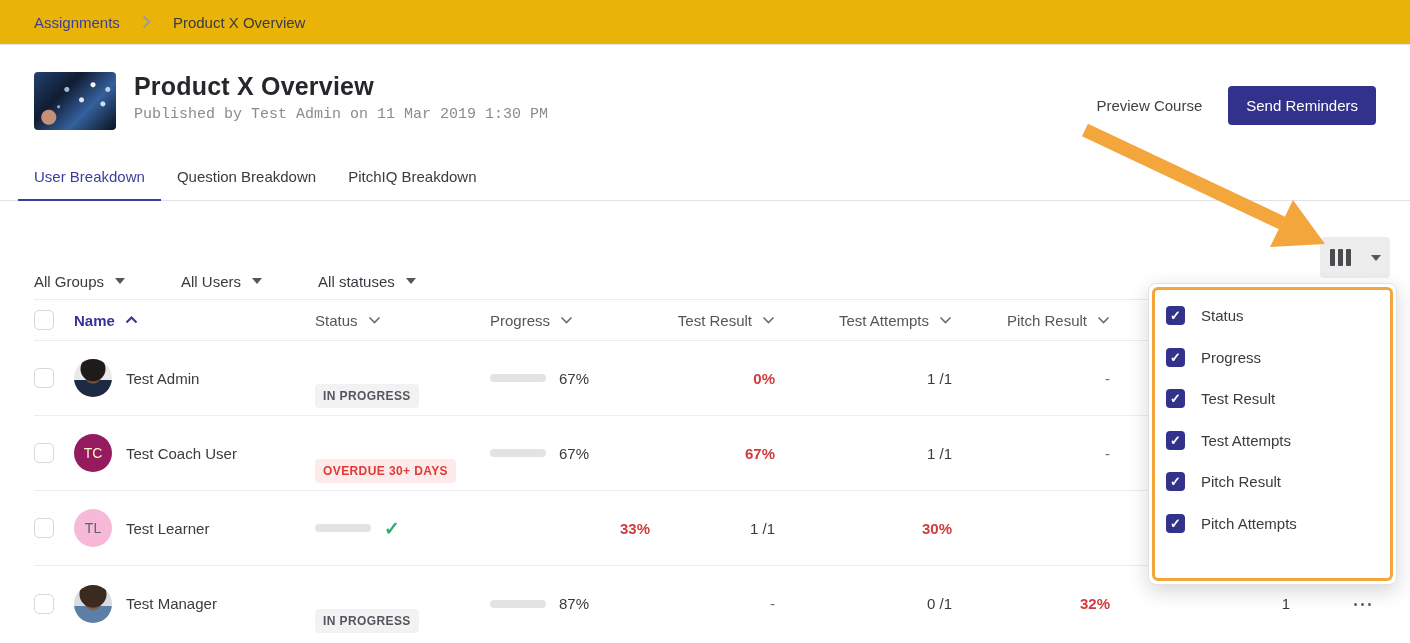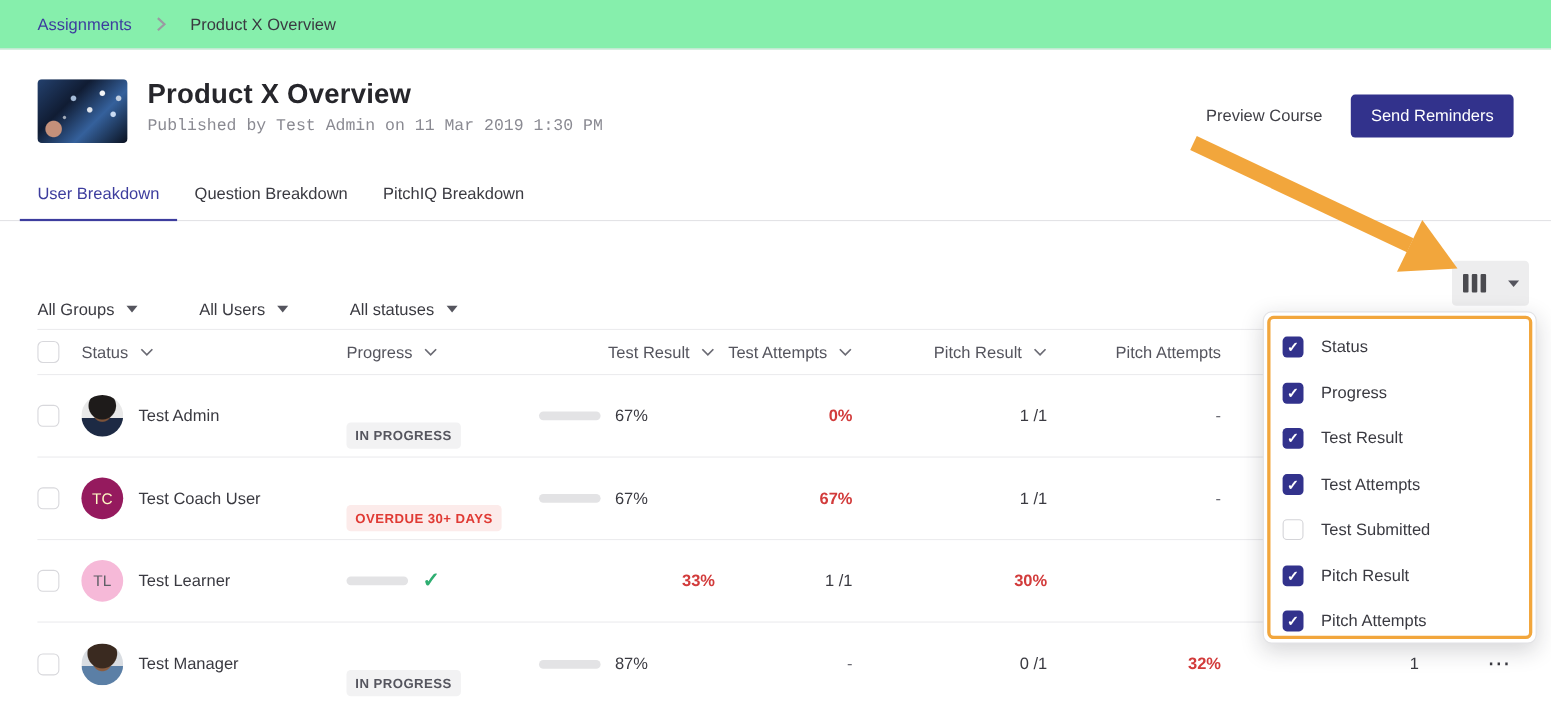--- a/index.html
+++ b/index.html
@@ -1,21 +1,21 @@
 <!DOCTYPE html>
 <html><head>
 <meta charset="utf-8">
 <style>
   * { margin:0; padding:0; box-sizing:border-box; }
   html,body { width:1410px; height:643px; overflow:hidden; background:#fff;
     font-family:"Liberation Sans", sans-serif; color:#3a3a41; }
   .page { position:relative; width:1410px; height:643px; }
 
   
-  .topbar { height:45px; background:#86efac; border-bottom:1px solid #e7e7ea;
+  .topbar { height:45px; background:#eab308; border-bottom:1px solid #e7e7ea;
     display:flex; align-items:center; padding:0 34px; }
   .crumb-link { color:#3d3d9e; font-size:15px; cursor:pointer; }
   .crumb-sep { margin:0 22px; display:flex; align-items:center; }
   .crumb-current { color:#3a3a41; font-size:15px; }
 
   
   .page-head { display:flex; align-items:flex-start; padding:27px 34px 0 34px; }
   .thumb { width:82px; height:58px; border-radius:4px; margin-right:18px; flex:none;
     background:
       radial-gradient(circle at 18% 78%, #c4907a 0 7px, rgba(196,144,122,0) 8px),
@@ -163,20 +163,28 @@
         </span>
       <span class="caret-down"></span>
     </button>
   </div>
 
   <div class="table">
     <div class="tgrid thead">
       <div class="th">
           <span class="checkbox"></span>
         </div>
+      <div class="th th-name">
+        <span>Name</span>
+        <span class="sort-icon">
+          <svg width="13" height="8" viewBox="0 0 13 8">
+              <polyline points="1.5,6.5 6.5,1.5 11.5,6.5" fill="none" stroke="#33339b" stroke-width="2"></polyline>
+            </svg>
+        </span>
+      </div>
       <div class="th">
         <span>Status</span>
         <span class="sort-icon">
           <svg width="13" height="8" viewBox="0 0 13 8">
               <polyline points="1.5,1.5 6.5,6.5 11.5,1.5" fill="none" stroke="#6b6b74" stroke-width="1.6"></polyline>
             </svg>
         </span>
       </div>
       <div class="th">
         <span>Progress</span>
@@ -322,24 +330,20 @@
     </div>
     <div class="menu-item">
       <span class="menu-check checked">✓</span>
       <span class="menu-label">Test Result</span>
     </div>
     <div class="menu-item">
       <span class="menu-check checked">✓</span>
       <span class="menu-label">Test Attempts</span>
     </div>
     <div class="menu-item">
-      <span class="menu-check unchecked"></span>
-      <span class="menu-label">Test Submitted</span>
-    </div>
-    <div class="menu-item">
       <span class="menu-check checked">✓</span>
       <span class="menu-label">Pitch Result</span>
     </div>
     <div class="menu-item">
       <span class="menu-check checked">✓</span>
       <span class="menu-label">Pitch Attempts</span>
     </div>
   </div>
 
   <svg class="anno-arrow" width="270" height="145" viewBox="0 0 270 145">

